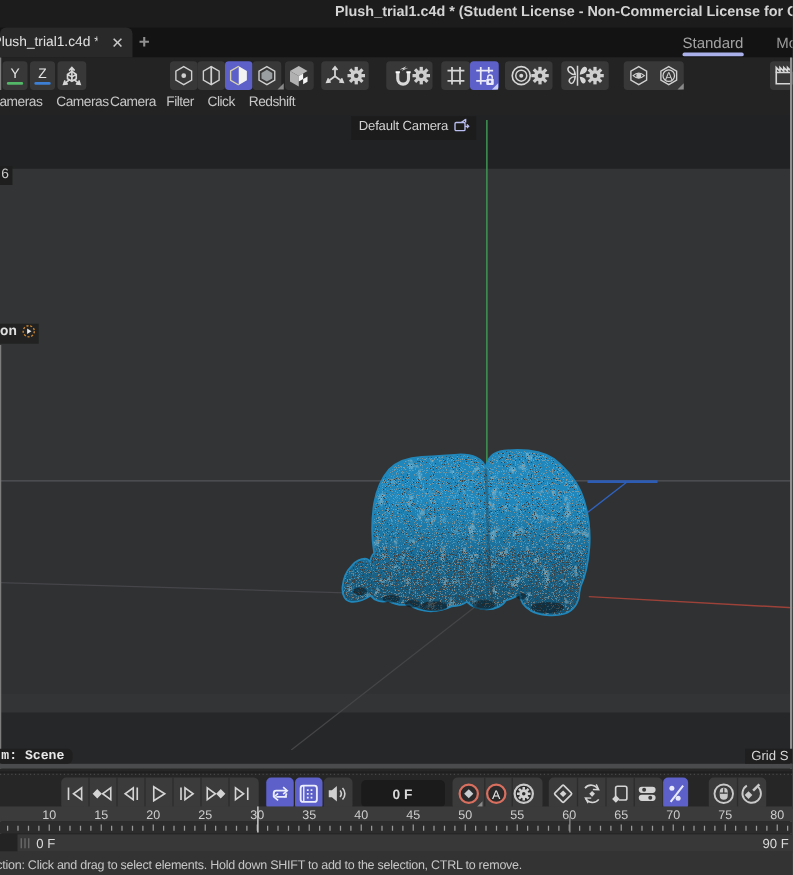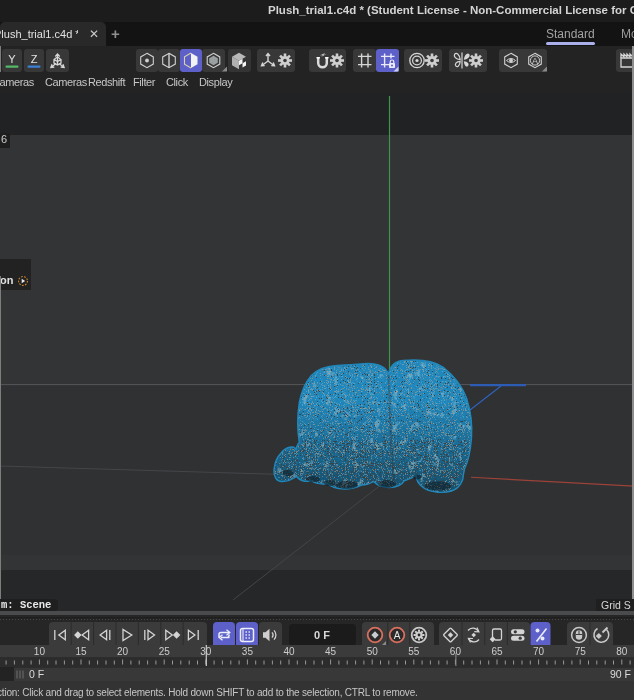--- a/index.html
+++ b/index.html
@@ -23,21 +23,21 @@
   .menulbl{position:absolute;top:76px;font-size:11px;letter-spacing:-0.4px;color:#c6c6c6;white-space:nowrap;}
   
   #viewport{left:0;top:92px;width:634px;height:508px;background:#323435;}
   #vp-top{left:0;top:92px;width:634px;height:43px;background:#212223;}
   #vp-below{left:0;top:385px;width:634px;height:170px;background:#2f3132;}
   #vp-bot{left:0;top:570px;width:634px;height:41px;background:#262729;}
   #defcam{left:281px;top:93px;height:17px;background:#1c1c1c;color:#d2d2d2;
      font-size:10.5px;letter-spacing:-0.15px;padding:2px 5px 0 6px;}
   #hud6{left:0;top:133px;width:9px;height:15px;background:#1e1e1e;color:#cccccc;font-size:11px;padding-left:1px;}
   #hudon{left:0;top:259px;width:31px;height:16px;background:#222222;color:#e0e0e0;
-     font-size:11px;font-weight:bold;padding-top:15px;}
+     font-size:11px;font-weight:bold;padding-top:0;}
   
   #inforow{left:0;top:611px;width:634px;height:3.5px;background:#4a4b4c;}
   #transport{left:0;top:615px;width:634px;height:32px;background:#262626;}
   #statusbar{left:0;top:681px;width:634px;height:19px;background:#333333;}
   #statustext{left:-3px;top:687px;font-size:10px;letter-spacing:-0.2px;color:#c6c6c6;white-space:nowrap;}
 </style>
 </head>
 <body>
 <div id="stage">
   <div class="abs" id="titlebar"></div>
@@ -164,24 +164,24 @@
     <path d="M542 25.5 L547 25.5 L547 20.5 Z" fill="#8a8a8a"></path>
 
     <rect x="616" y="3" width="18" height="23" rx="3" fill="#383838"></rect>
     <g transform="translate(621,8)" fill="none" stroke="#d6d6d6" stroke-width="1.3">
       <path d="M0 4 L13 4 L13 13 L0 13 Z"></path>
       <path d="M0 4 L0 0 L3 3 L3 0 L6 3 L6 0 L9 3 L9 0 L12 3"></path>
     </g>
   </svg>
   <div class="abs menulbl" style="left:-8px;">Cameras</div>
   <div class="abs menulbl" style="left:45px;">Cameras</div>
-  <div class="abs menulbl" style="left:88px;">Redshift</div>
+  <div class="abs menulbl" style="left:88px;">Camera</div>
   <div class="abs menulbl" style="left:133px;">Filter</div>
   <div class="abs menulbl" style="left:166px;">Click</div>
-  <div class="abs menulbl" style="left:199px;">Display</div>
+  <div class="abs menulbl" style="left:199px;">Redshift</div>
 
   <div class="abs" id="viewport"></div>
   <div class="abs" id="vp-top"></div>
   <div class="abs" id="vp-below"></div>
   <div class="abs" id="vp-bot"></div>
   <svg class="abs" id="vpsvg" style="left:0;top:92px;" width="634" height="508" viewBox="0 92 634 508">
     <defs>
       <filter id="spkB" x="-5%" y="-5%" width="110%" height="110%">
         <feTurbulence type="fractalNoise" baseFrequency="1.3" numOctaves="2" seed="11" result="n"></feTurbulence>
         <feColorMatrix in="n" type="matrix" values="0 0 0 0 0.04  0 0 0 0 0.055  0 0 0 0 0.063  0 0 0 32 -22.0"></feColorMatrix>
@@ -267,20 +267,25 @@
     <g fill="#0b1217" opacity="0.5">
       <ellipse cx="288" cy="473" rx="5.5" ry="3.2"></ellipse>
       <ellipse cx="313" cy="479" rx="7" ry="3"></ellipse>
       <ellipse cx="347" cy="485" rx="11" ry="4"></ellipse>
       <ellipse cx="387" cy="484" rx="9" ry="4"></ellipse>
       <ellipse cx="330" cy="483" rx="6" ry="3"></ellipse>
       <ellipse cx="438" cy="486" rx="13" ry="4.5"></ellipse>
       <ellipse cx="417" cy="477" rx="4" ry="2.5"></ellipse>
     </g>
   </svg>
+  <div class="abs" id="defcam">Default Camera <svg width="13" height="11" viewBox="0 0 13 11" style="vertical-align:-2px;margin-left:2px">
+        <rect x="1" y="3" width="8" height="6.5" rx="1" fill="none" stroke="#b9bdf0" stroke-width="1.1"></rect>
+        <path d="M6 3 L9.5 0.5 L9.5 3" fill="none" stroke="#b9bdf0" stroke-width="1.1"></path>
+        <path d="M9 6 L12 6 M10.5 4.5 L12 6 L10.5 7.5" fill="none" stroke="#b9bdf0" stroke-width="1"></path>
+      </svg></div>
   <div class="abs" id="hud6">6</div>
   <div class="abs" id="hudon">on <svg width="12" height="12" viewBox="0 0 14 13" style="vertical-align:-3px;">
         <circle cx="7" cy="6.5" r="5.2" fill="none" stroke="#c8842e" stroke-width="1.3" stroke-dasharray="2 1.6"></circle>
         <path d="M5.5 4 L9.5 6.5 L5.5 9 Z" fill="#e8e8e8"></path>
       </svg></div>
   <div class="abs" style="left:0;top:46px;width:1px;height:26px;background:#7d7d7d;"></div>
   <div class="abs" style="left:0;top:276px;width:1px;height:412px;background:#7d7d7d;"></div>
   <div class="abs" style="left:632px;top:46px;width:2px;height:654px;background:#8e8e8e;"></div>
 
   <div class="abs" id="inforow"></div>

